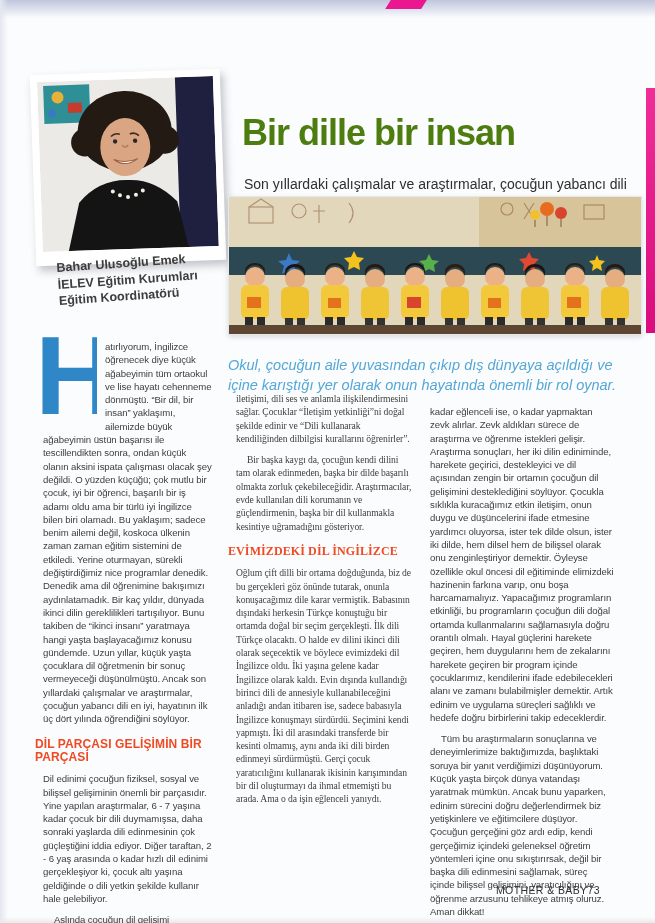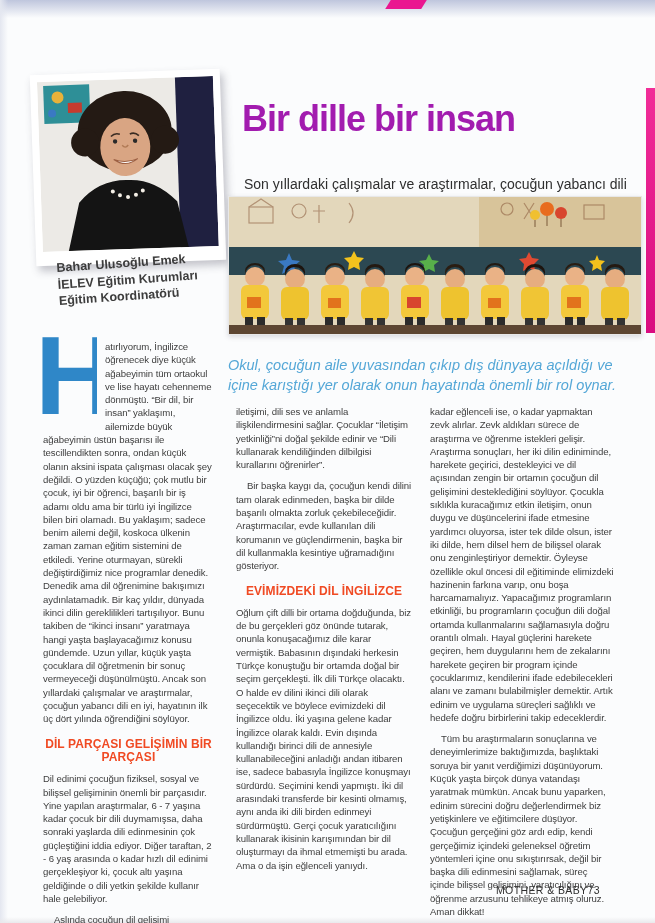--- a/index.html
+++ b/index.html
@@ -14,48 +14,48 @@
   .scan-left{position:absolute;top:0;left:0;bottom:0;width:8px;
     background:linear-gradient(90deg,#e4e7f0,rgba(255,255,255,0));}
   .scan-bottom{position:absolute;left:0;right:0;bottom:0;height:6px;
     background:linear-gradient(rgba(255,255,255,0),#e9e9ec);}
   
   .edge-magenta{position:absolute;left:646px;top:88px;width:9px;height:245px;
     background:linear-gradient(#f12d98,#d90c80);}
   .wedge-magenta{position:absolute;left:388px;top:0;width:36px;height:9px;
     background:#ea1790;transform:skewX(-32deg);}
   
-  .title{position:absolute;left:242px;top:74px;
-    color:#a21caf;font-weight:bold;font-size:36px;line-height:42px;
+  .title{position:absolute;left:242px;top:88px;
+    color:#4d7c0f;font-weight:bold;font-size:36px;line-height:42px;
     letter-spacing:-1px;white-space:nowrap;}
   .subtitle{position:absolute;left:244px;top:160px;width:390px;
     font-size:14px;line-height:20px;color:#2f2f2f;}
   
   .polaroid{position:absolute;left:33px;top:72px;background:#fff;
     padding:7px 7px 10px 7px;box-shadow:3px 5px 9px rgba(60,60,80,.3);
     transform:rotate(-2deg);}
   .author-caption{position:absolute;left:56px;top:260px;width:170px;
     font-size:12.5px;line-height:16.5px;font-weight:bold;color:#3d3d3d;
     transform:rotate(-4deg);transform-origin:left top;}
   
   .kids-photo{position:absolute;left:228px;top:196px;width:412px;height:137px;
     border:1px solid #e8e8e8;box-shadow:0 2px 5px rgba(80,80,100,.2);}
   
   .photo-caption{position:absolute;left:228px;top:340px;width:408px;
     font-size:14.5px;line-height:20.5px;color:#54a7d7;font-style:italic;}
   
   .col{position:absolute;font-size:9.6px;line-height:13.3px;
     letter-spacing:-.1px;color:#3e3e3e;}
   .col1{left:35px;top:332px;width:187px;}
-  .col2{left:228px;top:397px;width:192px;}
+  .col2{left:228px;top:384px;width:192px;font-family:Liberation Serif, serif;}
   .col3{left:422px;top:397px;width:200px;}
   .para{margin:8px;}
   .indent{text-indent:11px;}
   .section-heading{margin:12px 0 3px 0;color:#f04a23;font-size:12px;
-    font-weight:bold;letter-spacing:.1px;text-align:center;}
+    font-weight:bold;letter-spacing:.1px;}
   .dropcap{float:left;width:62px;height:88px;margin:3px 8px 0 0;
     color:#2f87c8;font-size:112px;line-height:82px;font-weight:bold;
     overflow:hidden;text-align:center;}
   
   .footer{position:absolute;right:55px;top:884px;font-size:10.5px;
     letter-spacing:.4px;color:#2f2f2f;}
   .footer .pageno{margin-left:0;}
 </style>
 </head>
 <body>

